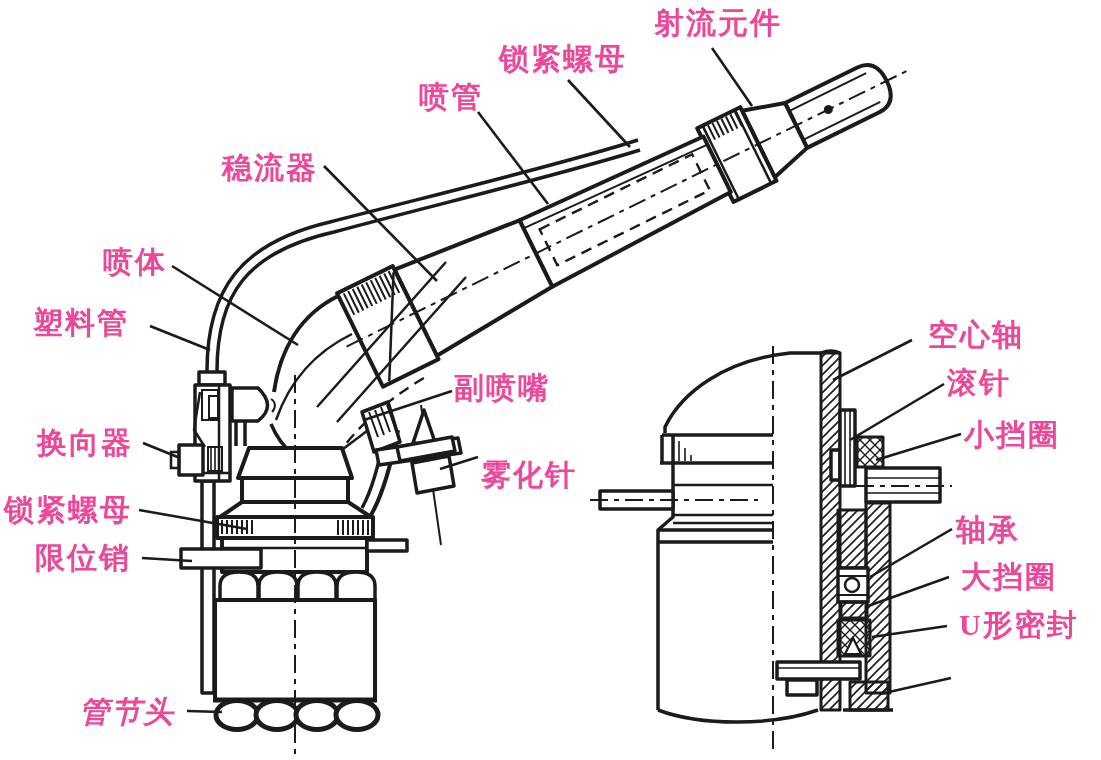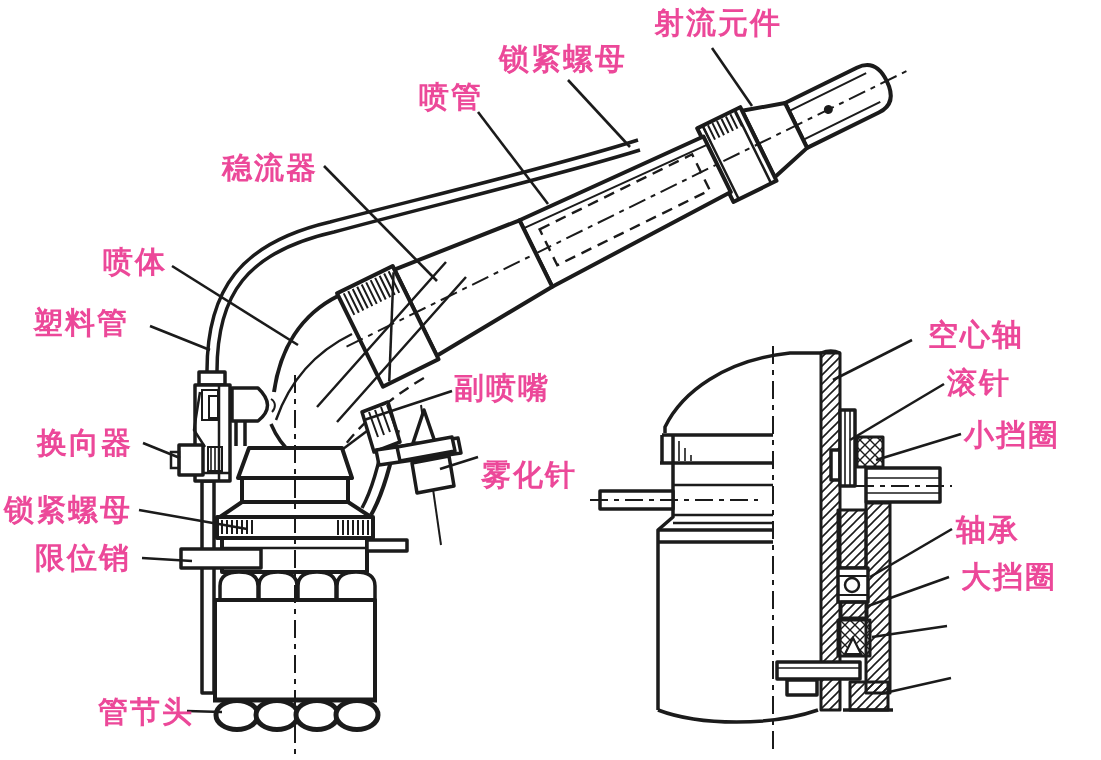--- a/index.html
+++ b/index.html
@@ -186,22 +186,23 @@
 
 <div class="label" style="left:419px; top:80px;text-align:right;">喷管</div>
 <div class="label" style="left:499px; top:42px;">锁紧螺母</div>
 <div class="label" style="left:654px; top:6px;">射流元件</div>
 <div class="label" style="left:222px; top:130px;margin-top:21px;">稳流器</div>
 <div class="label" style="left:103px; top:245px;">喷体</div>
 <div class="label" style="left:33px;  top:306px;">塑料管</div>
 <div class="label" style="left:37px;  top:426px;">换向器</div>
 <div class="label" style="left:4px;   top:493px;">锁紧螺母</div>
 <div class="label" style="left:35px;  top:541px;">限位销</div>
-<div class="label" style="left:98px;  top:695px;">管节头</div>
+<div class="label" style="left:79px;  top:695px;font-style:italic;">管节头</div>
 <div class="label" style="left:454px; top:371px;">副喷嘴</div>
 <div class="label" style="left:481px; top:438px;margin-top:20px;">雾化针</div>
 <div class="label" style="left:928px; top:318px;text-align:right;">空心轴</div>
 <div class="label" style="left:947px; top:366px;">滚针</div>
 <div class="label" style="left:964px; top:418px;">小挡圈</div>
 <div class="label" style="left:956px; top:513px;">轴承</div>
 <div class="label" style="left:961px; top:560px;">大挡圈</div>
+<div class="label" style="left:959px; top:608px;">U形密封</div>
 
 </div>
 
 </body></html>

